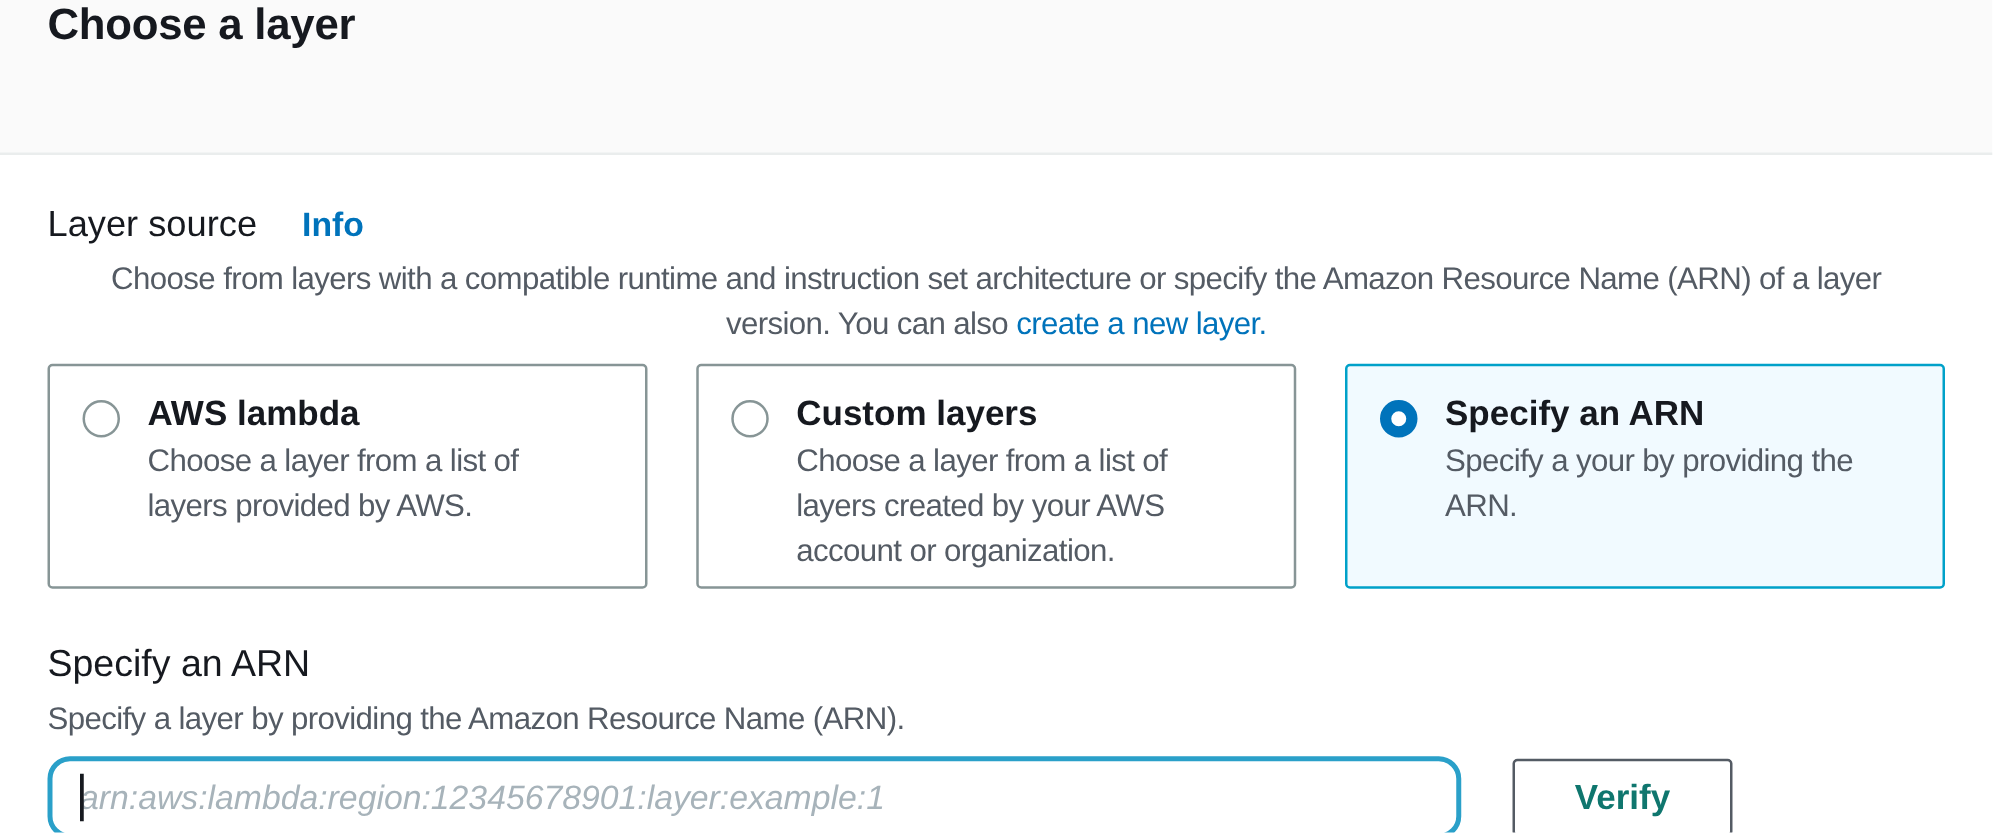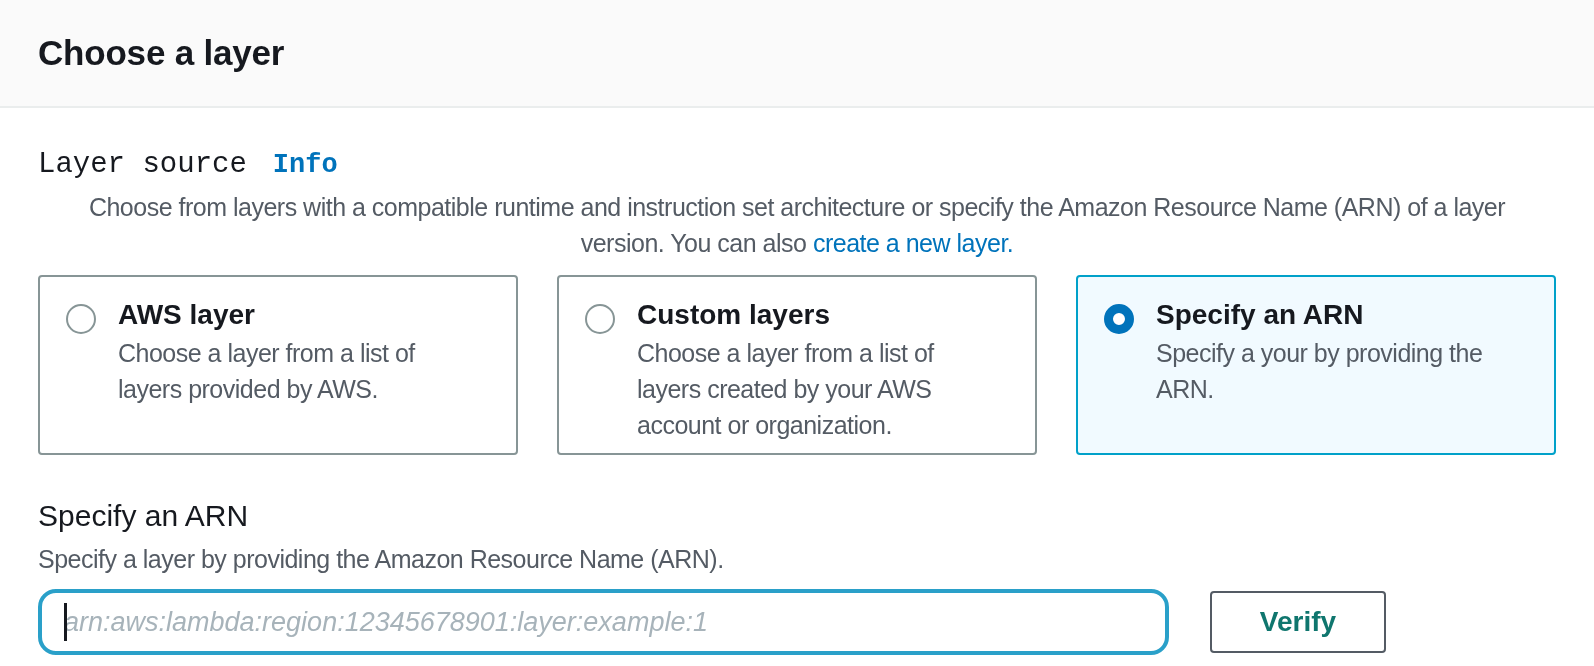--- a/index.html
+++ b/index.html
@@ -4,41 +4,40 @@
 <style>
   * { margin:0; padding:0; box-sizing:border-box; }
   html,body { width:1594px; height:666px; }
   body {
     font-family:"Liberation Sans", sans-serif;
     color:#16191f;
     background:#ffffff;
     overflow:hidden;
   }
   .panel-header {
-    height:108px;
+    height:124px;
     background:#fafafa;
     border-bottom:2px solid #eaeded;
     display:flex;
-    align-items:center;
+    align-items:flex-start;
     padding:0 38px;
   }
   .panel-title {
     font-size:35px;
     font-weight:700;
     letter-spacing:-0.2px;
     color:#16191f;
   }
   .panel-body { padding:0 38px; }
 
   .field-head {
     margin-top:40px;
     display:flex;
     align-items:baseline;
-    gap:26px;
-    font-family:Liberation Mono, monospace;
+    gap:36px;
   }
   .field-label { font-size:29px; color:#16191f; }
   .info-link {
     font-size:27px;
     font-weight:700;
     color:#0073bb;
     text-decoration:none;
     cursor:pointer;
   }
   .desc {
@@ -159,21 +158,21 @@
     </div>
 
     <p class="desc main-desc"><span>Choose from layers with a compatible runtime and instruction set architecture or specify the Amazon Resource Name (ARN) of a layer
 version. You can also </span><a class="text-link" href="#">create a new layer.</a></p>
 
     <div class="tiles">
 
       <div class="tile">
         <span class="radio"></span>
         <div class="tile-text">
-          <div class="tile-label">AWS layer</div>
+          <div class="tile-label">AWS lambda</div>
           <div class="desc tile-desc">Choose a layer from a list of
 layers provided by AWS.</div>
         </div>
       </div>
 
       <div class="tile">
         <span class="radio"></span>
         <div class="tile-text">
           <div class="tile-label">Custom layers</div>
           <div class="desc tile-desc">Choose a layer from a list of

